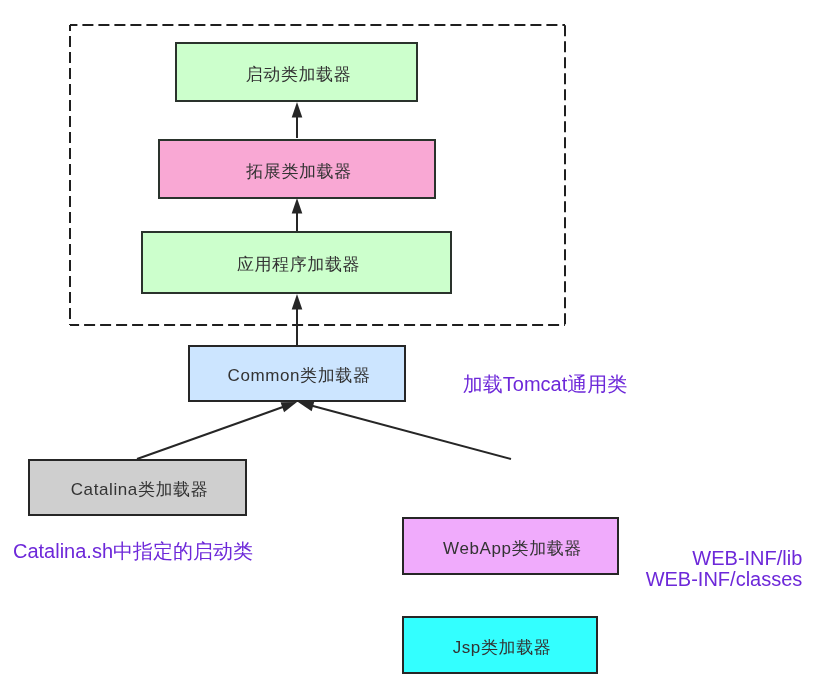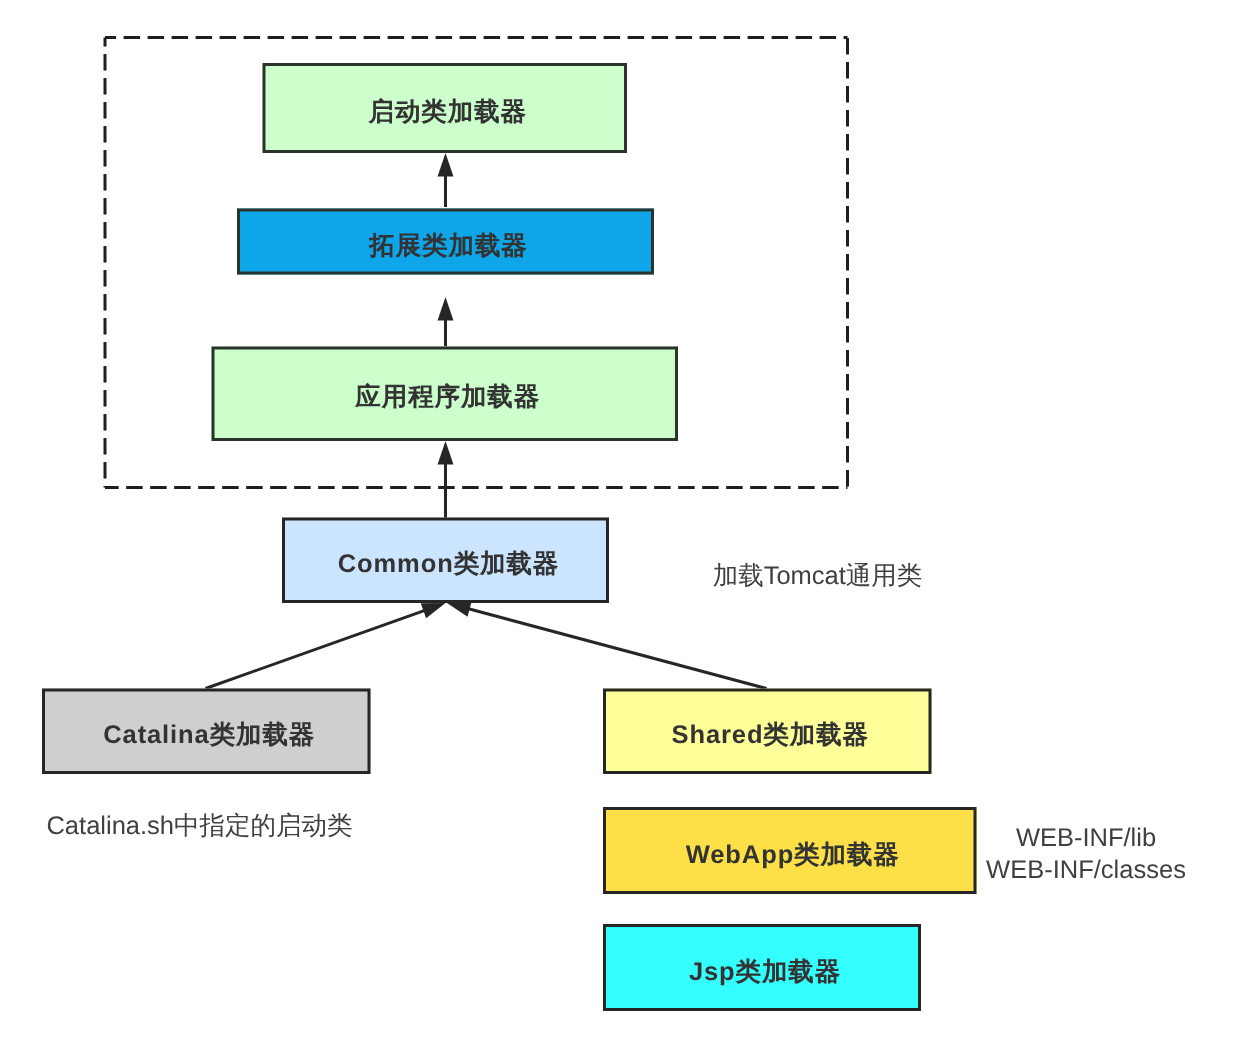--- a/index.html
+++ b/index.html
@@ -32,36 +32,35 @@
   .node {
     position: absolute;
     box-sizing: border-box;
     border-width: 2px;
     border-style: solid;
     display: flex;
     align-items: center;
     justify-content: center;
     line-height: 1;
     white-space: nowrap;
-    font-weight: bold;
   }
   .node-label {
     display: inline-block;
     font-size: 17px;
     color: #333333;
     letter-spacing: 0.6px;
     transform: translate(2px, 2px) translateZ(0);
   }
   .annotation {
     position: absolute;
-    font-size: 17px;
+    font-size: 20px;
     line-height: 18px;
-    color: #404040;
+    color: #6d28d9;
     white-space: nowrap;
-    text-align: center;
+    text-align: right;
     transform: translateX(-50%) translateZ(0);
   }
   .annotation div {
     white-space: nowrap;
   }
   svg.edges {
     position: absolute;
     left: 0;
     top: 0;
     width: 840px;
@@ -92,39 +91,36 @@
         <line x1="137" y1="459" x2="284.18869091223957" y2="406.56402886251465" stroke="#262626" stroke-width="2"></line>
         <polygon points="297,402 284.08330376487237,412.22785208973227 280.5260459749713,402.24256706544844" fill="#262626"></polygon>
         <line x1="511" y1="459" x2="311.1377189567068" y2="405.5157276081328" stroke="#262626" stroke-width="2"></line>
         <polygon points="298,402 314.43983617998015,400.9129000159063 311.69963672070014,411.15259273216304" fill="#262626"></polygon>
       </g>
   </svg>
 
   <div class="node" style="left: 175px; top: 42px; width: 243px; height: 60px; background: rgb(204, 255, 204); border-color: rgb(42, 51, 44);">
     <span class="node-label">启动类加载器</span>
   </div>
-  <div class="node" style="left: 158px; top: 139px; width: 278px; height: 44px; background: #0ea5e9; border-color: rgb(42, 51, 44);">
+  <div class="node" style="left: 158px; top: 139px; width: 278px; height: 60px; background: #f9a8d4; border-color: rgb(42, 51, 44);">
     <span class="node-label">拓展类加载器</span>
   </div>
   <div class="node" style="left: 141px; top: 231px; width: 311px; height: 63px; background: rgb(204, 255, 204); border-color: rgb(42, 51, 44);">
     <span class="node-label">应用程序加载器</span>
   </div>
   <div class="node" style="left: 188px; top: 345px; width: 218px; height: 57px; background: rgb(204, 229, 255); border-color: rgb(38, 38, 38);">
     <span class="node-label">Common类加载器</span>
   </div>
   <div class="node" style="left: 28px; top: 459px; width: 219px; height: 57px; background: rgb(207, 207, 207); border-color: rgb(38, 38, 38);">
     <span class="node-label">Catalina类加载器</span>
   </div>
-  <div class="node" style="left: 402px; top: 459px; width: 219px; height: 57px; background: rgb(255, 255, 153); border-color: rgb(38, 38, 38);">
-    <span class="node-label">Shared类加载器</span>
-  </div>
-  <div class="node" style="left: 402px; top: 538px; width: 249px; height: 58px; background: #fde047; border-color: rgb(38, 38, 38);">
+  <div class="node" style="left: 402px; top: 517px; width: 217px; height: 58px; background: #f0abfc; border-color: rgb(38, 38, 38);">
     <span class="node-label">WebApp类加载器</span>
   </div>
-  <div class="node" style="left: 402px; top: 616px; width: 212px; height: 58px; background: rgb(51, 255, 255); border-color: rgb(38, 38, 38);">
+  <div class="node" style="left: 402px; top: 616px; width: 196px; height: 58px; background: rgb(51, 255, 255); border-color: rgb(38, 38, 38);">
     <span class="node-label">Jsp类加载器</span>
   </div>
 
   <div class="annotation" style="left: 545px; top: 375px; line-height: 18px;">
     <div>加载Tomcat通用类</div>
   </div>
   <div class="annotation" style="left: 133px; top: 530px; line-height: 18px; margin-top: 12px;">
     <div>Catalina.sh中指定的启动类</div>
   </div>
   <div class="annotation" style="left: 724px; top: 548px; line-height: 21px;">

